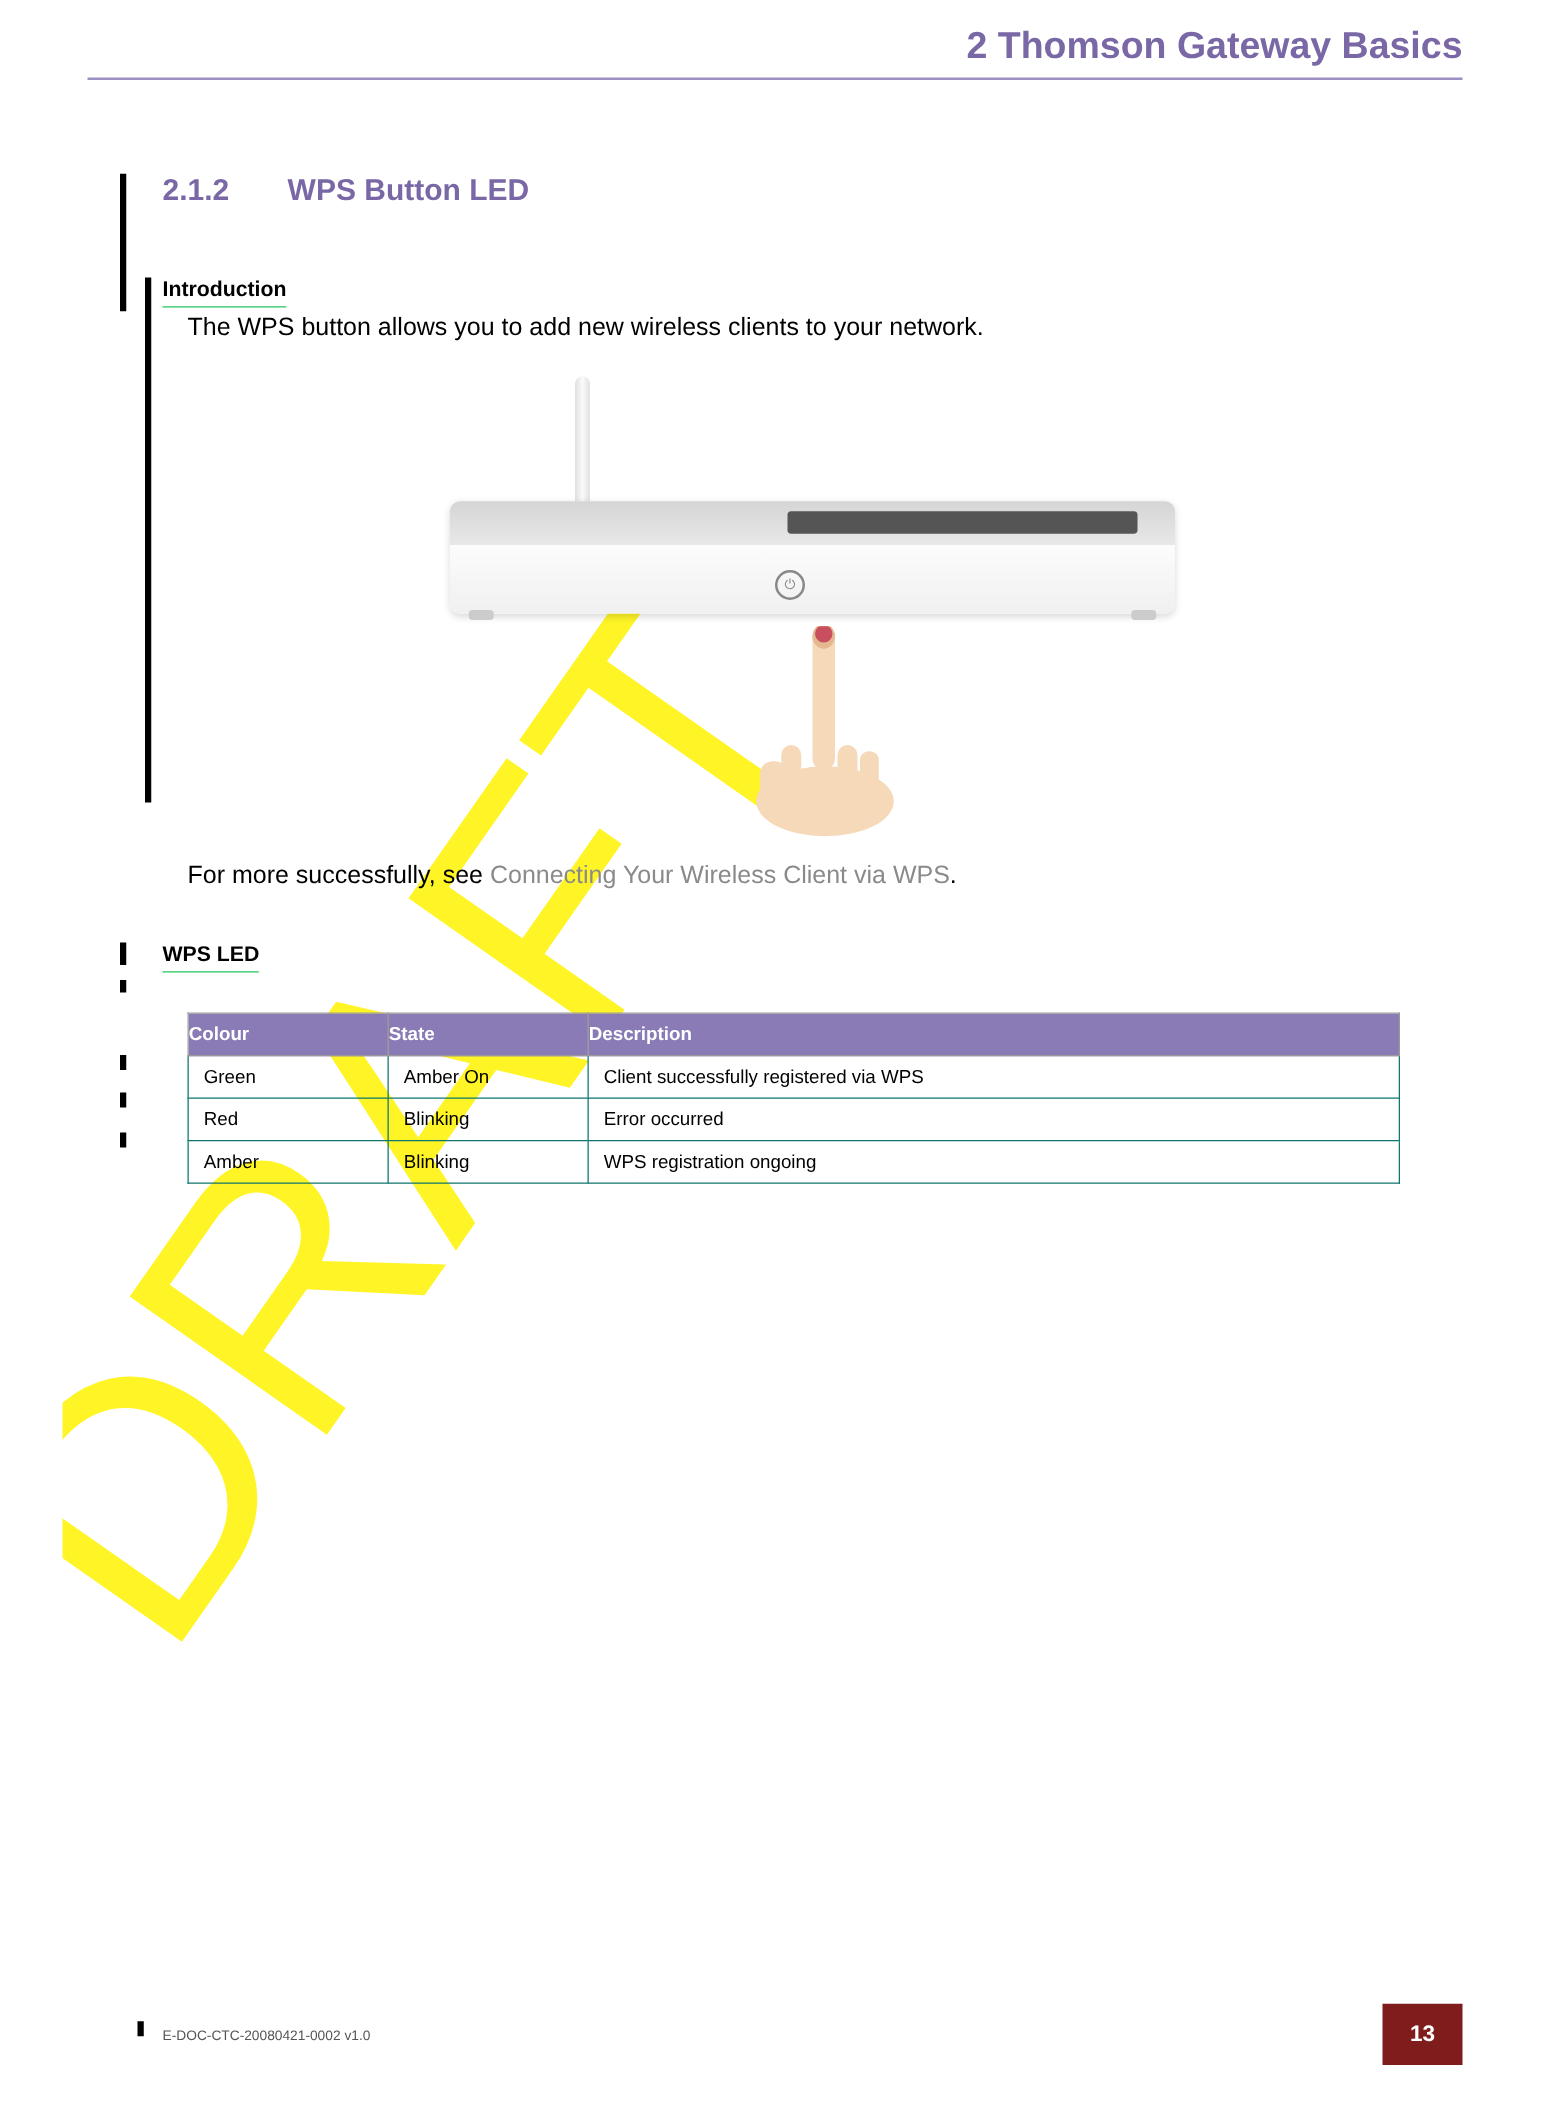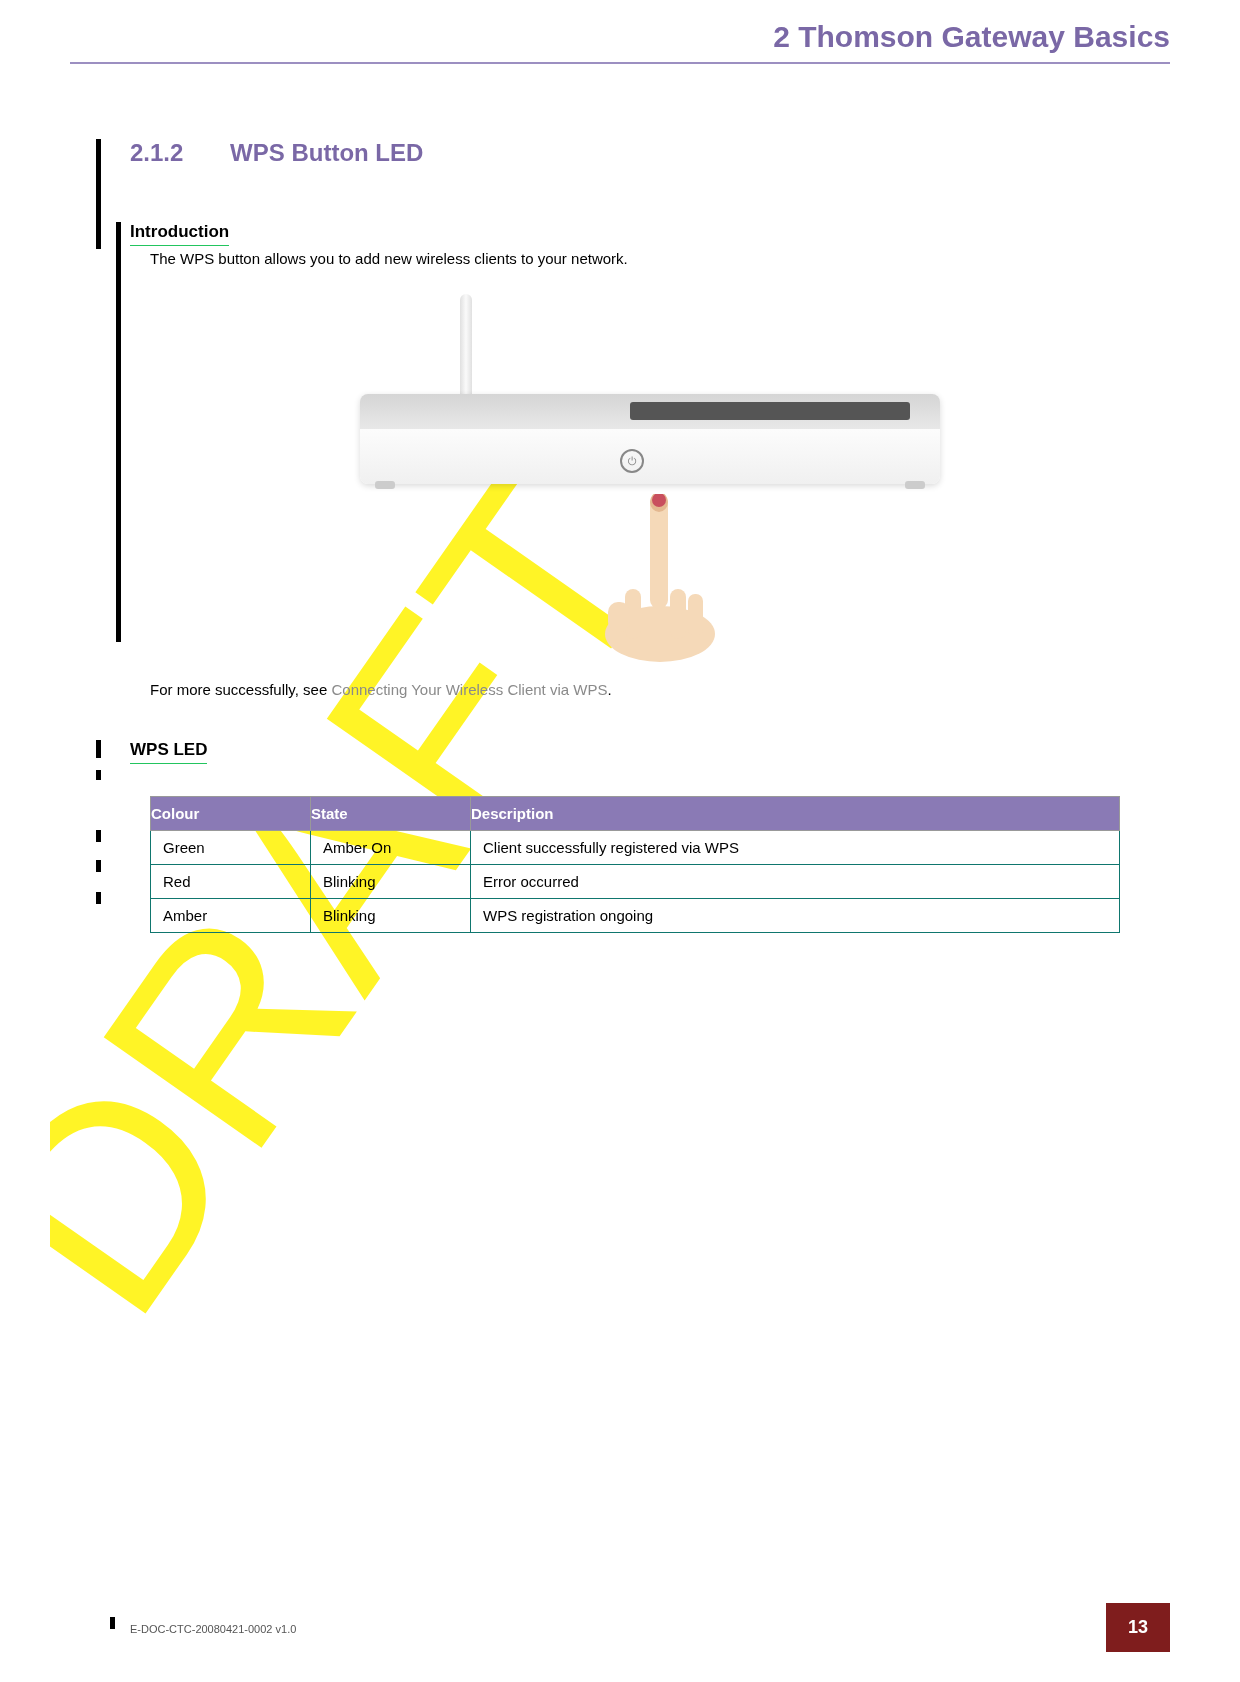--- a/index.html
+++ b/index.html
@@ -51,21 +51,21 @@
       font-size: 17px;
       font-weight: bold;
       color: #000;
       margin-bottom: 2px;
       border-bottom: 1px solid #22c55e;
       padding-bottom: 3px;
       display: inline-block;
       width: auto;
     }
     .body-text {
-      font-size: 15px;
+      font-size: 20px;
       margin-left: 20px;
       margin-bottom: 10px;
       line-height: 1.4;
     }
     .link-text {
       color: #8a8a8a;
     }
     .image-container {
       margin: 10px auto 20px;
       text-align: center;

